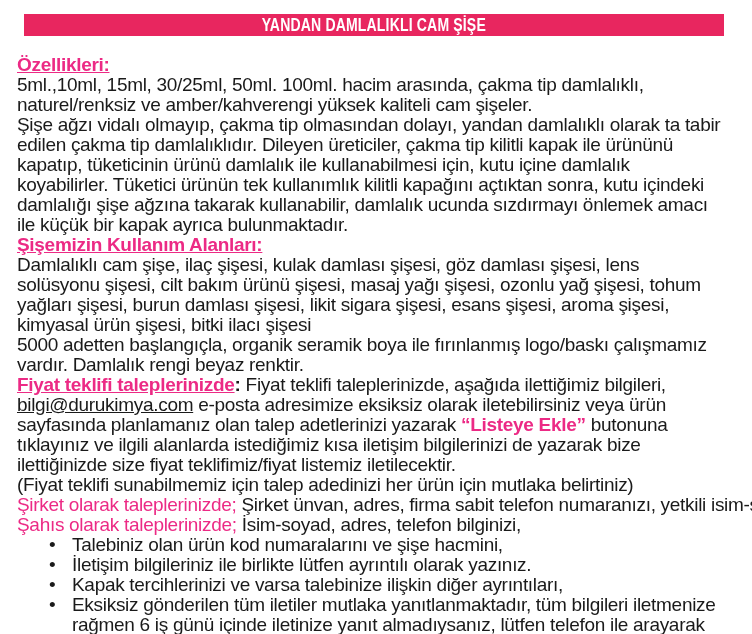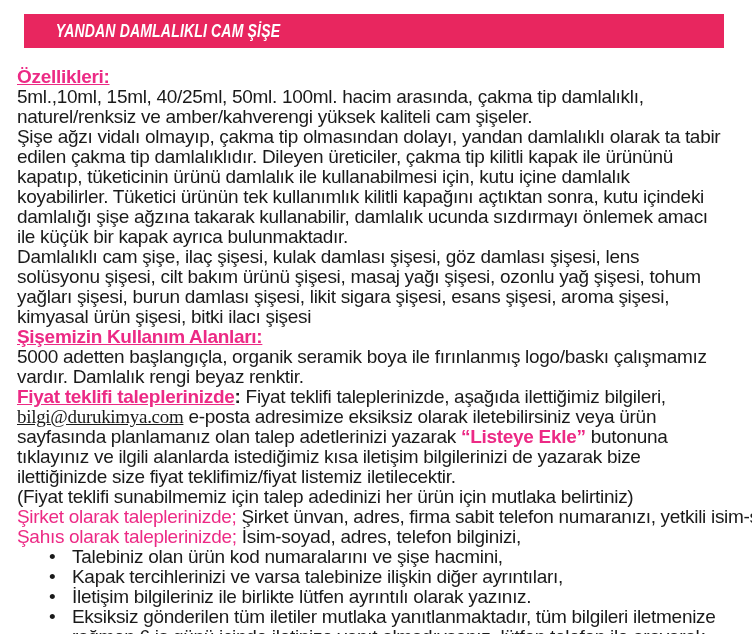--- a/index.html
+++ b/index.html
@@ -9,25 +9,25 @@
     height: 634px;
     overflow: hidden;
     background: #ffffff;
   }
   body {
     font-family: "Liberation Sans", sans-serif;
     color: var(--text, #1a1a1a);
   }
   .title-bar {
     margin: 14px 28px 0 24px;
-    height: 34px;
+    height: 22px;
     background: var(--bar-bg, #e8265f);
     display: flex;
     align-items: center;
-    font-style: italic;
+    justify-content: center;
   }
   .title-text {
     color: #ffffff;
     font-weight: bold;
     font-size: 18px;
     white-space: nowrap;
     transform: scaleX(0.78);
     transform-origin: center center;
     letter-spacing: 0.2px;
   }
@@ -54,21 +54,20 @@
     color: var(--accent, #ec2a85);
   }
   .cta {
     color: var(--accent, #ec2a85);
     font-weight: bold;
   }
   .email-link {
     color: var(--text, #1a1a1a);
     text-decoration: underline;
     cursor: pointer;
-    font-family: Liberation Serif, serif;
   }
   .nowrap { white-space: nowrap; }
   ul.bullet-list {
     margin: 0;
     padding: 0 0 0 55px;
     list-style: none;
   }
   ul.bullet-list li {
     position: relative;
     margin: 0;
@@ -85,37 +84,37 @@
 
 <div class="page">
 
   <div class="title-bar">
     <span class="title-text">YANDAN DAMLALIKLI CAM ŞİŞE</span>
   </div>
 
   <div class="content">
 
     <p><span class="heading">Özellikleri:</span></p>
-    <p>5ml.,10ml, 15ml, 40/25ml, 50ml. 100ml. hacim arasında, çakma tip damlalıklı, naturel/renksiz ve amber/kahverengi yüksek kaliteli cam şişeler.</p>
+    <p>5ml.,10ml, 15ml, 30/25ml, 50ml. 100ml. hacim arasında, çakma tip damlalıklı, naturel/renksiz ve amber/kahverengi yüksek kaliteli cam şişeler.</p>
     <p>Şişe ağzı vidalı olmayıp, çakma tip olmasından dolayı, yandan damlalıklı olarak ta tabir edilen çakma tip damlalıklıdır.  Dileyen üreticiler, çakma tip kilitli kapak ile ürününü kapatıp, tüketicinin ürünü damlalık ile kullanabilmesi için, kutu içine damlalık koyabilirler. Tüketici ürünün tek kullanımlık kilitli kapağını açtıktan sonra, kutu içindeki damlalığı şişe ağzına takarak kullanabilir, damlalık ucunda sızdırmayı önlemek amacı ile küçük bir kapak ayrıca bulunmaktadır.</p>
 
+    <p><span class="heading">Şişemizin Kullanım Alanları:</span></p>
     <p>Damlalıklı cam şişe, ilaç şişesi, kulak damlası şişesi, göz damlası şişesi, lens solüsyonu şişesi, cilt bakım ürünü şişesi, masaj yağı şişesi, ozonlu yağ şişesi, tohum yağları şişesi, burun damlası şişesi, likit sigara şişesi, esans şişesi, aroma şişesi, kimyasal ürün şişesi, bitki ilacı şişesi</p>
-    <p><span class="heading">Şişemizin Kullanım Alanları:</span></p>
 
     <p>5000 adetten başlangıçla, organik seramik boya ile fırınlanmış logo/baskı çalışmamız vardır. Damlalık rengi beyaz renktir.</p>
 
     <p><span class="heading-inline">Fiyat teklifi taleplerinizde</span><span class="colon">: </span><span>Fiyat teklifi taleplerinizde, aşağıda ilettiğimiz bilgileri,  </span><span class="email-link">bilgi@durukimya.com</span><span> e-posta adresimize eksiksiz olarak iletebilirsiniz veya ürün sayfasında planlamanız olan talep adetlerinizi yazarak </span><span class="cta">“Listeye Ekle”</span><span> butonuna tıklayınız ve ilgili alanlarda istediğimiz kısa iletişim bilgilerinizi de yazarak bize ilettiğinizde size fiyat teklifimiz/fiyat listemiz iletilecektir.</span></p>
 
     <p>(Fiyat teklifi sunabilmemiz için talep adedinizi her ürün için mutlaka belirtiniz)</p>
 
     <p class="nowrap"><span class="pink-label">Şirket olarak taleplerinizde;</span><span> Şirket ünvan, adres, firma sabit telefon numaranızı, yetkili isim-soyad bilginizi,</span></p>
 
     <p><span class="pink-label">Şahıs olarak taleplerinizde;</span><span> İsim-soyad, adres, telefon bilginizi,</span></p>
 
     <ul class="bullet-list">
       <li>Talebiniz olan ürün kod numaralarını ve şişe hacmini,</li>
+      <li>İletişim bilgileriniz ile birlikte lütfen ayrıntılı olarak yazınız.</li>
       <li>Kapak tercihlerinizi ve varsa talebinize ilişkin diğer ayrıntıları,</li>
-      <li>İletişim bilgileriniz ile birlikte lütfen ayrıntılı olarak yazınız.</li>
       <li>Eksiksiz gönderilen tüm iletiler mutlaka yanıtlanmaktadır, tüm bilgileri iletmenize rağmen 6 iş günü içinde iletinize yanıt almadıysanız, lütfen telefon ile arayarak satıştan sorumlu firma yetkilimizi bilgilendiriniz.</li>
     </ul>
 
   </div>
 </div>
 
 </body></html>

